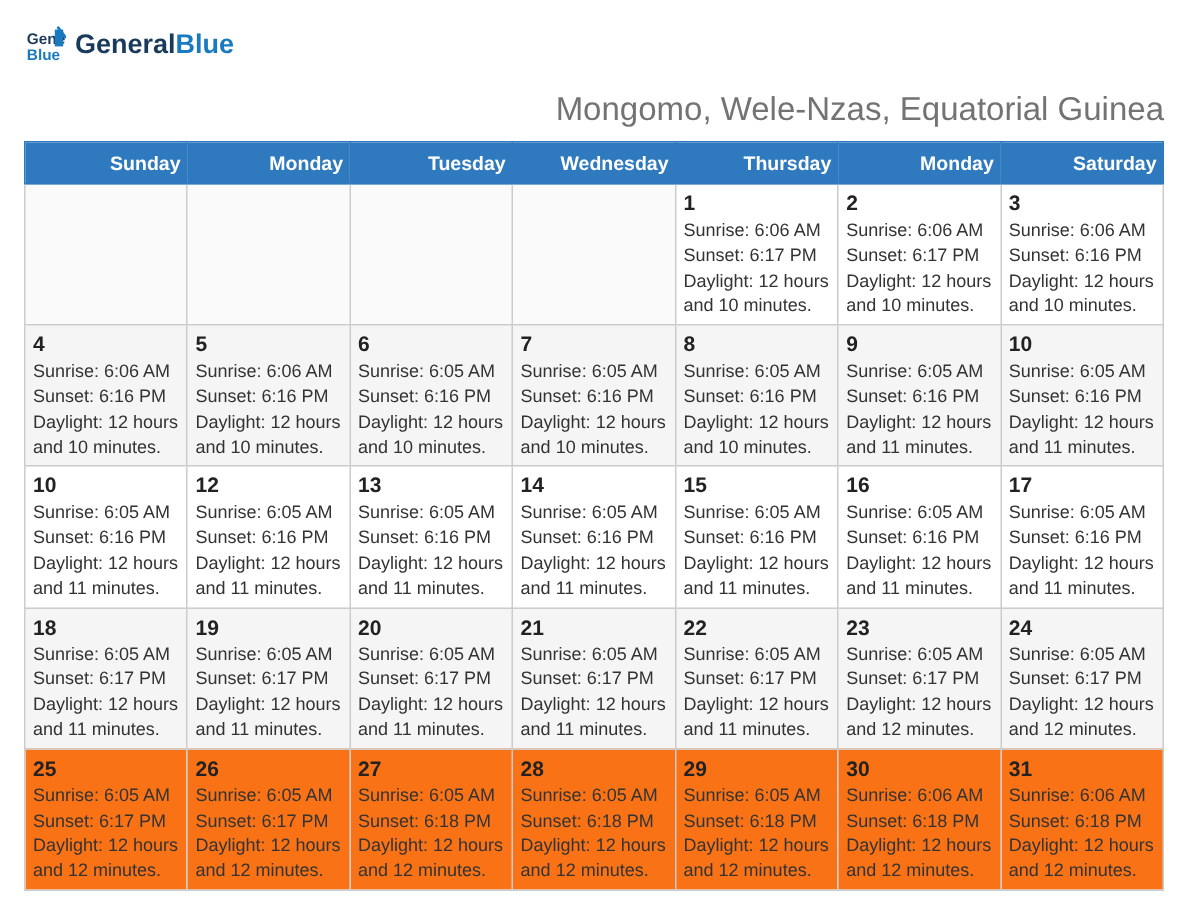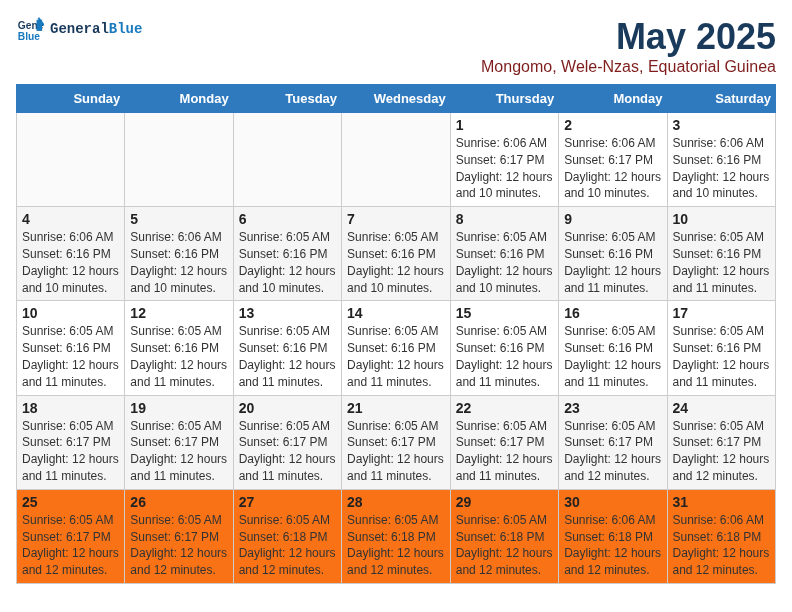--- a/index.html
+++ b/index.html
@@ -14,46 +14,46 @@
       display: flex;
       justify-content: space-between;
       align-items: flex-start;
       margin-bottom: 8px;
     }
     .logo {
       display: flex;
       align-items: center;
     }
     .logo-text {
-      font-size: 14px;
+      font-size: 18px;
       font-weight: bold;
       color: #1a3a5c;
       line-height: 1.1;
-      font-family: Liberation Mono, monospace;
     }
     .logo-blue {
       color: #1a7abf;
     }
     .logo-icon {
       width: 28px;
       height: 28px;
       margin-right: 2px;
     }
     .title-section {
       text-align: right;
     }
     .month-title {
       font-size: 36px;
       font-weight: bold;
       color: #1a3a5c;
     }
     .subtitle {
-      font-size: 16px;
-      color: #7f1d1d;
+      font-size: 22px;
+      color: #737373;
       font-weight: normal;
+      margin-top: 44px;
     }
     .calendar {
       width: 100%;
       border-collapse: collapse;
       font-size: 11px;
     }
     .calendar th {
       background: #2f7abf;
       color: #fff;
       padding: 6px 4px;
@@ -107,21 +107,20 @@
       <polygon points="22,4 28,4 28,16 22,16" fill="#1a7abf"></polygon>
       <polygon points="24,2 30,10" stroke="#1a7abf" stroke-width="2" fill="none"></polygon>
     </svg>
     <div style="margin-left:4px;">
       <div class="logo-text">
         <span>General</span><span class="logo-blue">Blue</span>
       </div>
     </div>
   </div>
   <div class="title-section">
-    <div class="month-title">May 2025</div>
     <div class="subtitle">Mongomo, Wele-Nzas, Equatorial Guinea</div>
   </div>
 </div>
 
 <table class="calendar">
   <thead>
     <tr>
 
     <th>Sunday</th>
         <th>Monday</th>

